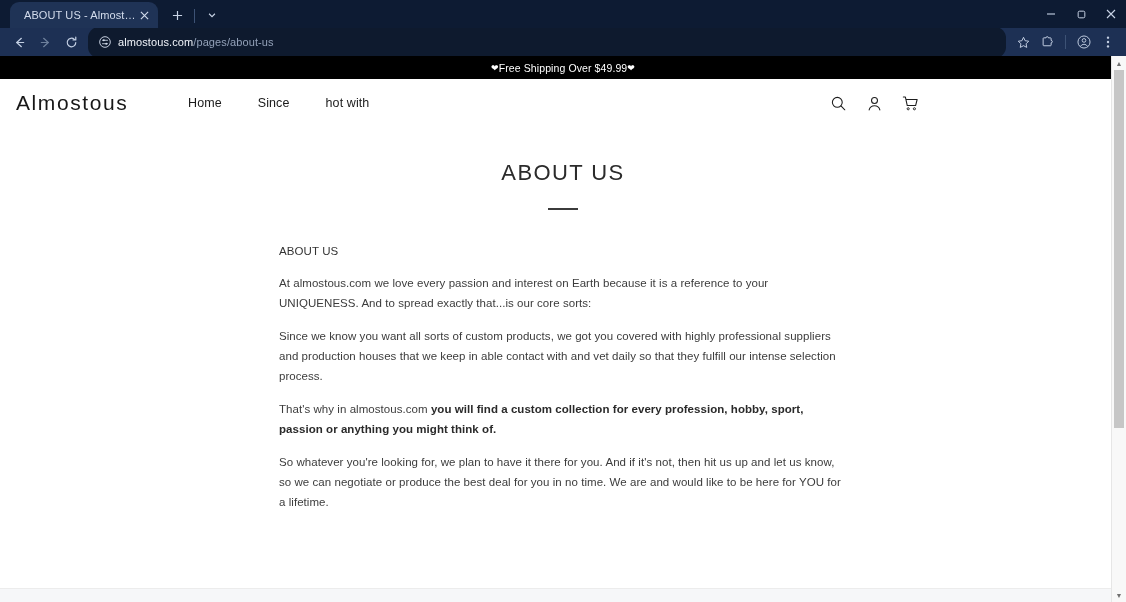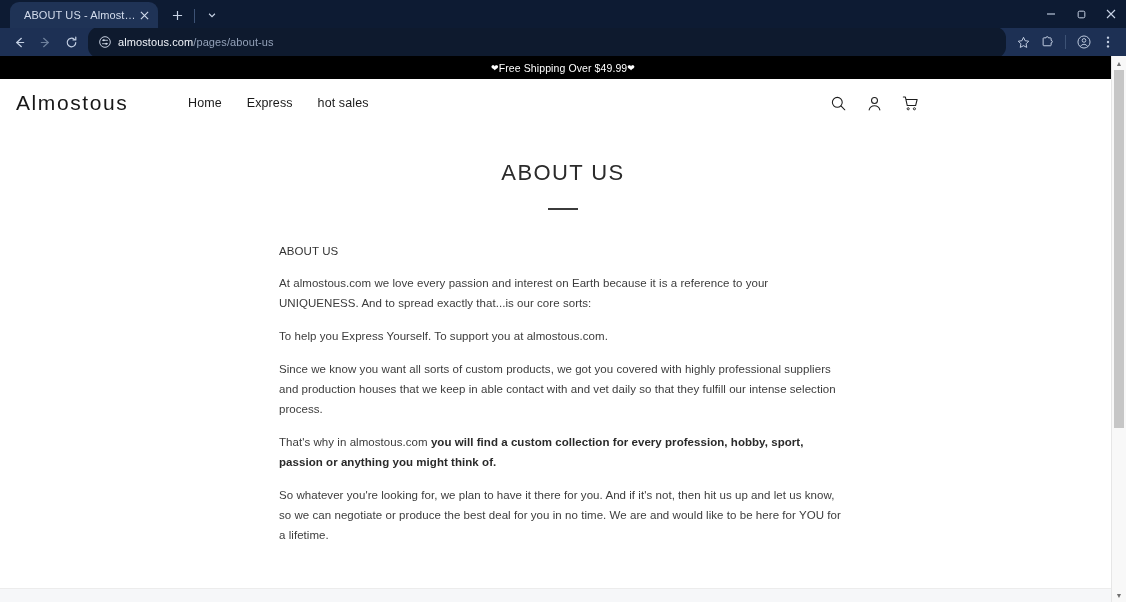--- a/index.html
+++ b/index.html
@@ -159,21 +159,21 @@
     height: 48px;
     display: flex;
     align-items: center;
     position: relative;
     background: #ffffff;
     padding: 0 28px;
   }
   .nav {
     display: flex;
     align-items: center;
-    gap: 25px;
+    gap: 36px;
     margin-left: 160px;
   }
   .nav a {
     font-size: 12.5px;
     color: #1a1a1a;
     text-decoration: none;
     letter-spacing: 0.1px;
   }
   .logo {
     position: absolute;
@@ -379,22 +379,22 @@
 
       <div class="announce">
         <span class="heart">❤</span>
           <span>Free Shipping Over $49.99</span>
           <span class="heart">❤</span>
       </div>
 
       <div class="siteheader">
         <nav class="nav">
           <a href="#">Home</a>
-          <a href="#">Express</a>
-          <a href="#">hot sales</a>
+          <a href="#">Since</a>
+          <a href="#">hot with</a>
         </nav>
 
         <div class="logo">Almostous</div>
 
         <div class="hdr-icons">
           <span class="ic">
             <svg width="17" height="17" viewBox="0 0 20 20">
                 <circle cx="8.6" cy="8.6" r="5.8" stroke="currentColor" stroke-width="1.25" fill="none"></circle>
                 <path d="M12.9 12.9 L17.4 17.4" stroke="currentColor" stroke-width="1.25" stroke-linecap="round"></path>
               </svg>
@@ -417,21 +417,20 @@
 
       <div class="page-title-wrap">
         <h1 class="page-title">ABOUT US</h1>
         <div class="title-rule"></div>
       </div>
 
       <div class="article">
         <div class="lead">ABOUT US</div>
 
         <p>At almostous.com we love every passion and interest on Earth because it is a reference to your UNIQUENESS. And to spread exactly that...is our core sorts:</p>
-        <p>To help you Express Yourself. To support you at almostous.com.</p>
         <p>Since we know you want all sorts of custom products, we got you covered with highly professional suppliers and production houses that we keep in able contact with and vet daily so that they fulfill our intense selection process.</p>
         <p><span>That's why in almostous.com </span><b>you will find a custom collection for every profession, hobby, sport, passion or anything you might think of.</b></p>
         <p>So whatever you're looking for, we plan to have it there for you. And if it's not, then hit us up and let us know, so we can negotiate or produce the best deal for you in no time. We are and would like to be here for YOU for a lifetime.</p>
 
       </div>
 
       <div class="footer-band"></div>
     </div>
 
     <div class="scrollbar">

